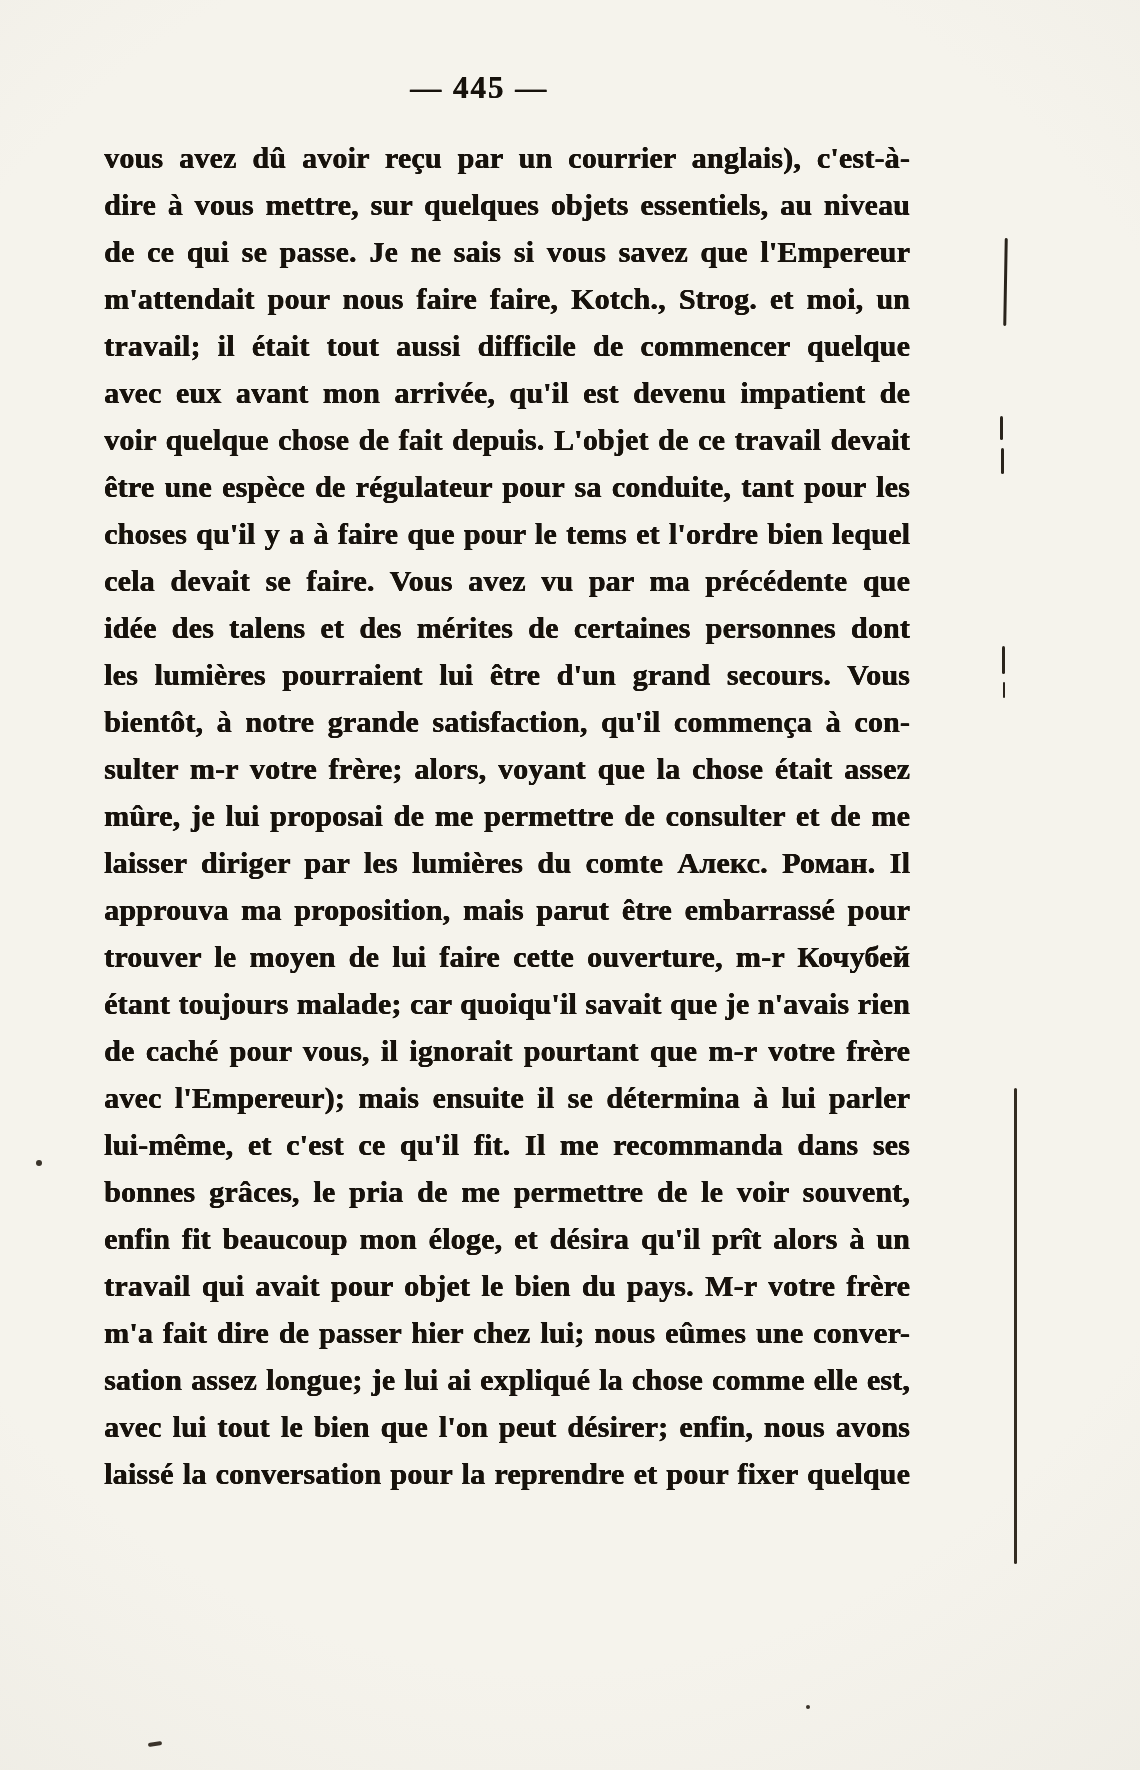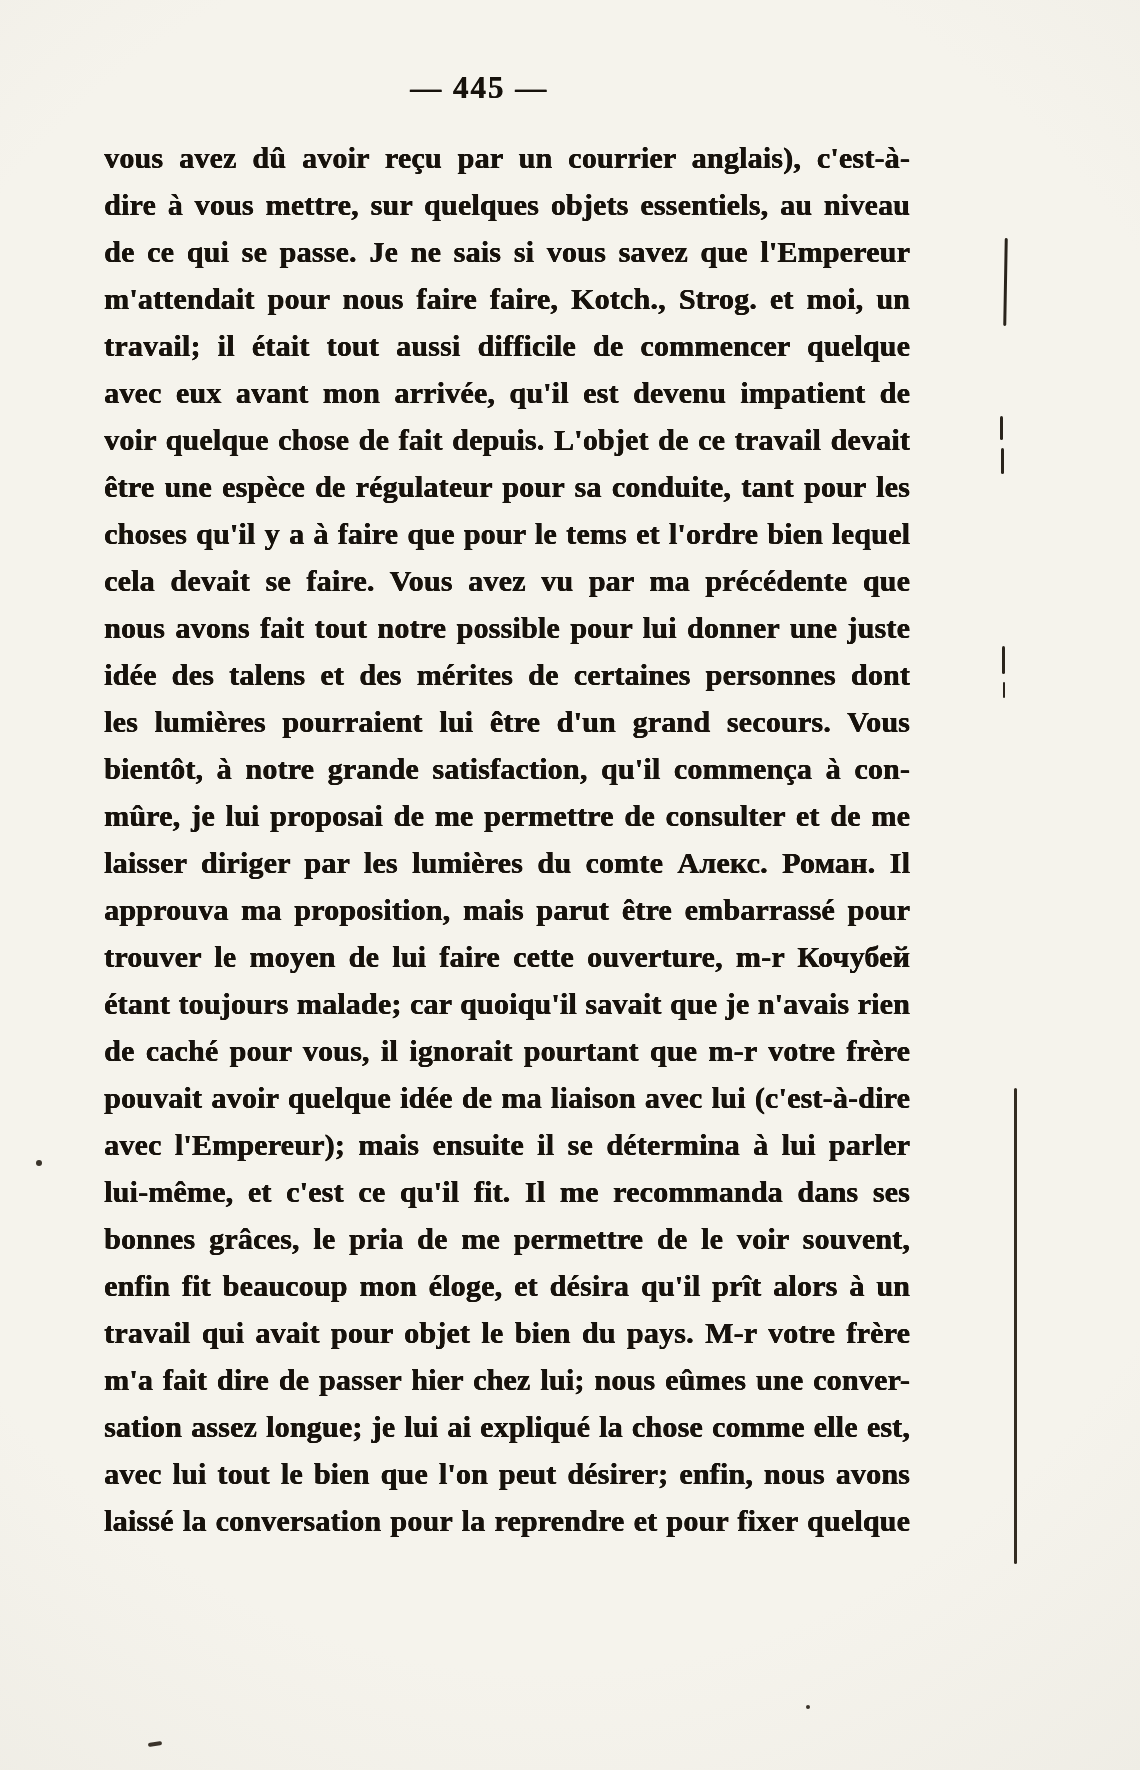--- a/index.html
+++ b/index.html
@@ -87,31 +87,30 @@
       <div class="line">vous avez dû avoir reçu par un courrier anglais), c'est-à-</div>
       <div class="line">dire à vous mettre, sur quelques objets essentiels, au niveau</div>
       <div class="line">de ce qui se passe. Je ne sais si vous savez que l'Empereur</div>
       <div class="line">m'attendait pour nous faire faire, Kotch., Strog. et moi, un</div>
       <div class="line">travail; il était tout aussi difficile de commencer quelque chose</div>
       <div class="line">avec eux avant mon arrivée, qu'il est devenu impatient de</div>
       <div class="line">voir quelque chose de fait depuis. L'objet de ce travail devait</div>
       <div class="line">être une espèce de régulateur pour sa conduite, tant pour les</div>
       <div class="line">choses qu'il y a à faire que pour le tems et l'ordre bien lequel</div>
       <div class="line">cela devait se faire. Vous avez vu par ma précédente que</div>
-      <div class="line">nous avons fait tout notre possible pour lui donner une juste</div>
       <div class="line">idée des talens et des mérites de certaines personnes dont</div>
       <div class="line">les lumières pourraient lui être d'un grand secours. Vous vîmes</div>
       <div class="line">bientôt, à notre grande satisfaction, qu'il commença à con-</div>
+      <div class="line">sulter m-r votre frère; alors, voyant que la chose était assez</div>
       <div class="line">mûre, je lui proposai de me permettre de consulter et de me</div>
       <div class="line">laisser diriger par les lumières du comte Алекс. Роман. Il</div>
       <div class="line">approuva ma proposition, mais parut être embarrassé pour</div>
       <div class="line">trouver le moyen de lui faire cette ouverture, m-r Кочубей</div>
       <div class="line">étant toujours malade; car quoiqu'il savait que je n'avais rien</div>
       <div class="line">de caché pour vous, il ignorait pourtant que m-r votre frère</div>
-      <div class="line">pouvait avoir quelque idée de ma liaison avec lui (c'est-à-dire</div>
       <div class="line">avec l'Empereur); mais ensuite il se détermina à lui parler</div>
       <div class="line">lui-même, et c'est ce qu'il fit. Il me recommanda dans ses</div>
       <div class="line">bonnes grâces, le pria de me permettre de le voir souvent,</div>
       <div class="line">enfin fit beaucoup mon éloge, et désira qu'il prît alors à un</div>
       <div class="line">travail qui avait pour objet le bien du pays. M-r votre frère</div>
       <div class="line">m'a fait dire de passer hier chez lui; nous eûmes une conver-</div>
       <div class="line">sation assez longue; je lui ai expliqué la chose comme elle est,</div>
       <div class="line">avec lui tout le bien que l'on peut désirer; enfin, nous avons</div>
       <div class="line">laissé la conversation pour la reprendre et pour fixer quelque</div>
     </div>

